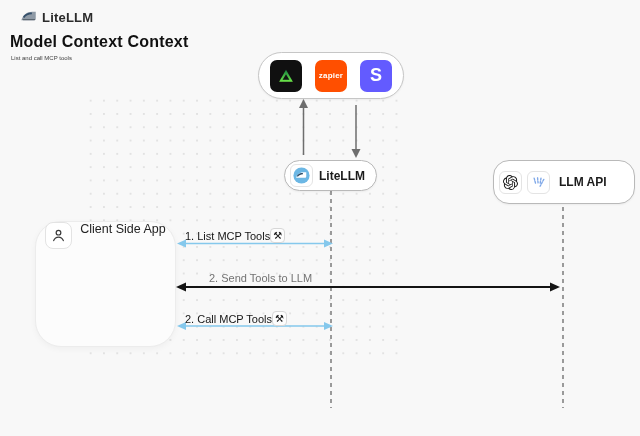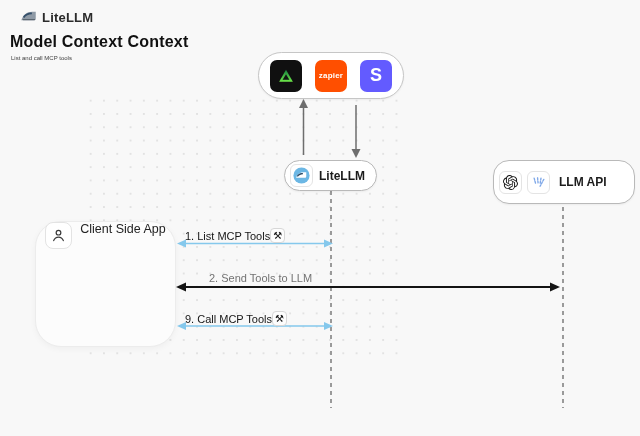--- a/index.html
+++ b/index.html
@@ -170,17 +170,17 @@
   </div>
 
   <div class="msg msg-1">
     <span>1. List MCP Tools</span>
     <span class="tool-badge">⚒</span>
   </div>
   <div class="msg msg-2">
     <span>2. Send Tools to LLM</span>
   </div>
   <div class="msg msg-3">
-    <span>9. Call MCP Tools</span>
+    <span>2. Call MCP Tools</span>
     <span class="tool-badge">⚒</span>
   </div>
 
 </div>
 
 </body></html>

